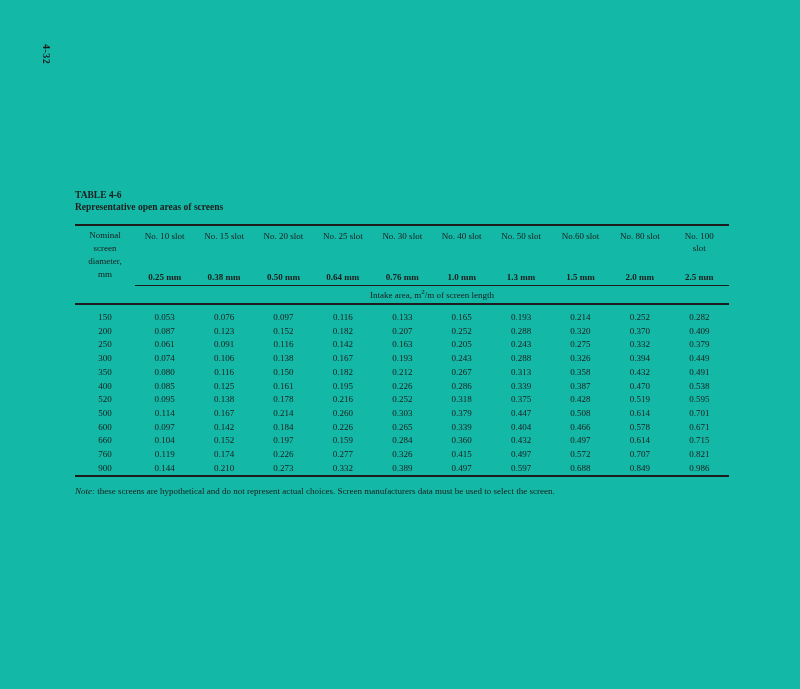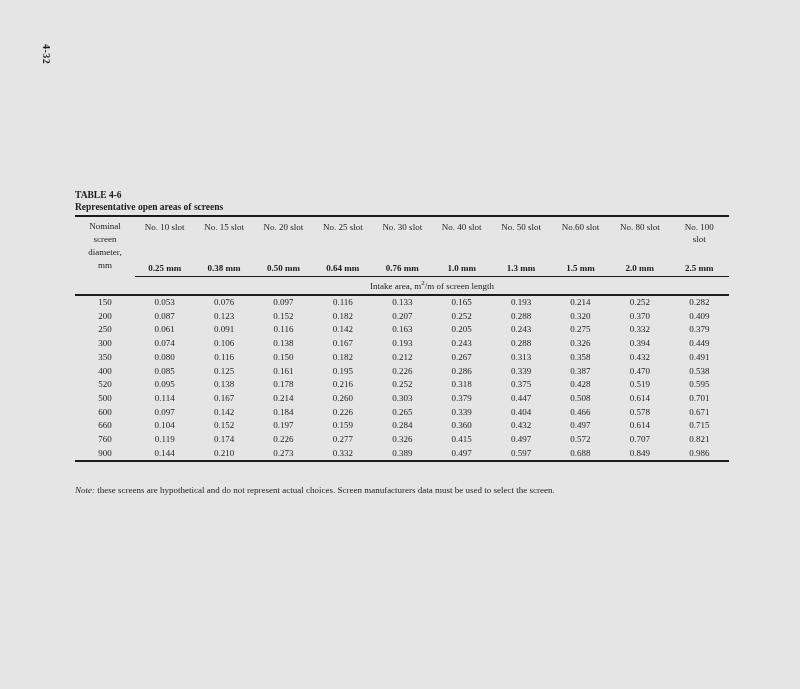--- a/index.html
+++ b/index.html
@@ -4,21 +4,21 @@
 <style>
   html, body {
     margin: 0;
     padding: 0;
     background: #ffffff;
   }
   .page {
     position: relative;
     width: 800px;
     height: 689px;
-    background: #e5e5e5;
+    background: #14b8a6;
     overflow: hidden;
     font-family: "Liberation Serif", "DejaVu Serif", serif;
     color: #1c1c1c;
   }
   .page-number {
     position: absolute;
     left: 52px;
     top: 44px;
     transform: rotate(90deg);
     transform-origin: top left;
@@ -32,21 +32,21 @@
     left: 75px;
     top: 190px;
     width: 654px;
   }
   .caption-line {
     font-weight: bold;
     font-size: 9.5px;
     line-height: 11.5px;
   }
   table.screens-table {
-    margin-top: 2px;
+    margin-top: 11px;
     width: 654px;
     table-layout: fixed;
     border-collapse: collapse;
     border-top: 2px solid #1c1c1c;
     border-bottom: 2px solid #1c1c1c;
     font-size: 9px;
   }
   col.diam-col { width: 60px; }
   th, td {
     font-weight: normal;
@@ -80,23 +80,23 @@
     text-align: center;
   }
   tr.span-row th.intake-head sup {
     font-size: 7px;
     line-height: 0;
   }
   tbody td {
     height: 13.7px;
     line-height: 13.7px;
   }
-  tbody tr:first-child td { padding-top: 0; }
+  tbody tr:first-child td { padding-top: 6px; }
   .note {
-    margin-top: 23px;
+    margin-top: 9px;
     font-size: 9px;
     line-height: 11px;
   }
   .note .note-label { font-style: italic; }
 </style>
 </head>
 <body>
 
 <div class="page">
   <div class="page-number">4-32</div>

